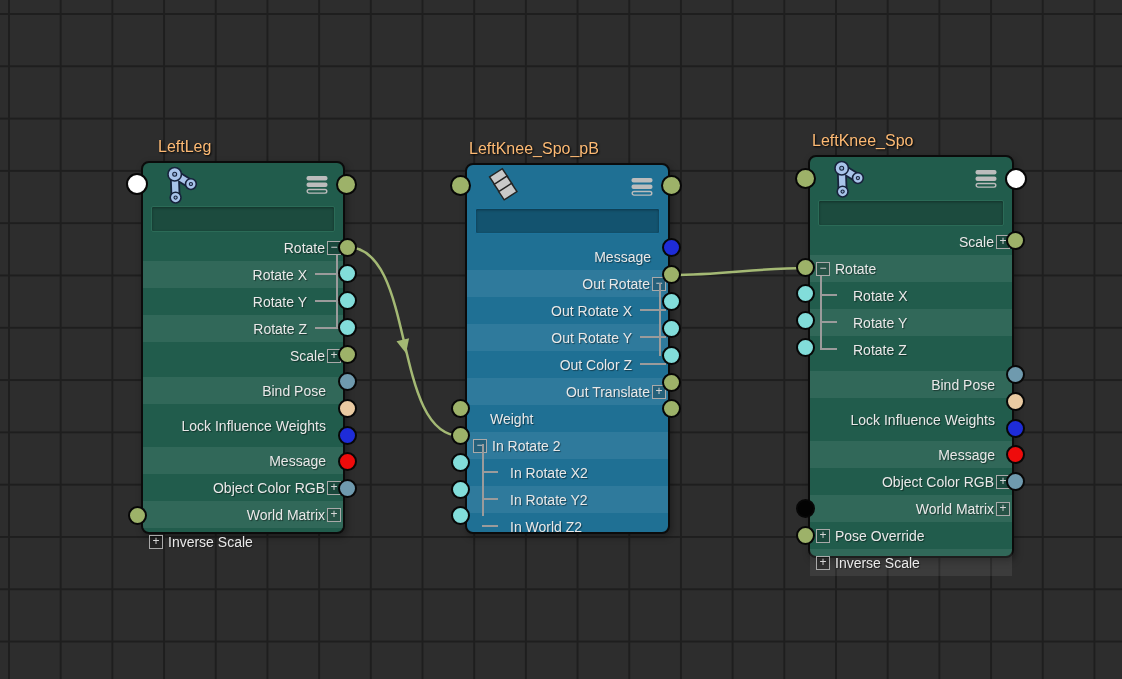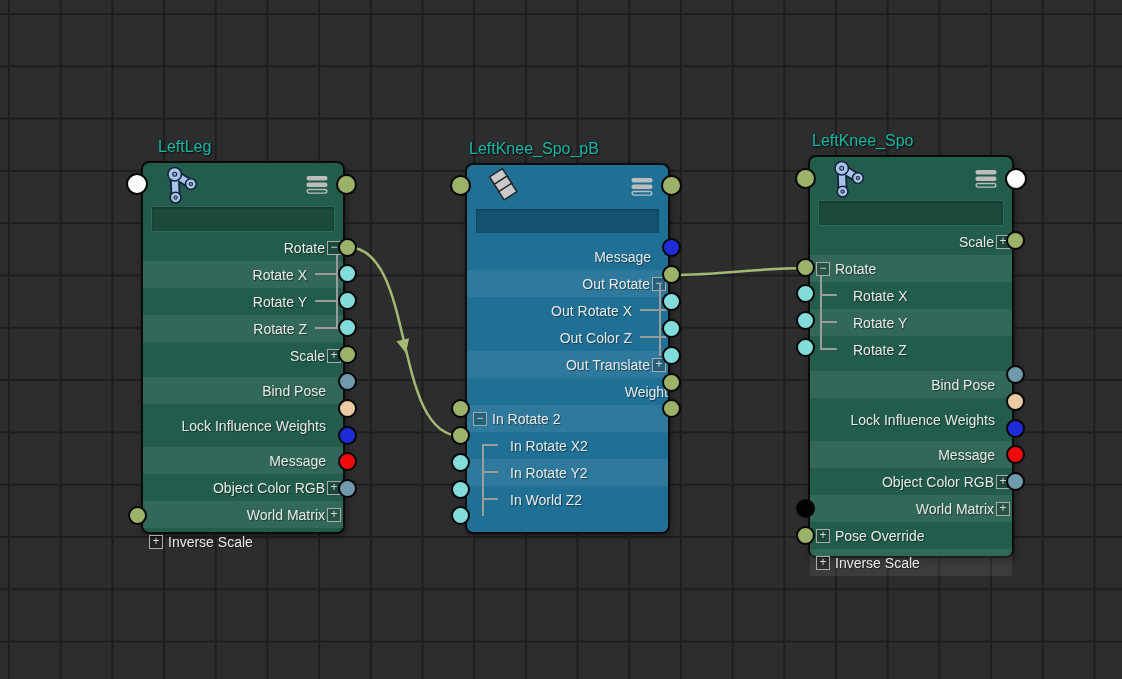--- a/index.html
+++ b/index.html
@@ -14,41 +14,41 @@
     background-position:8px 0,0 13px;
   }
   .wires{position:absolute;left:0;top:0;z-index:4;pointer-events:none;}
   .node{
     position:absolute;border:2px solid #0b0b0b;border-radius:8px;z-index:2;
     box-shadow:2px 3px 7px rgba(0,0,0,0.35);
   }
   .node.green{background:#215C4C;}
   .node.blue{background:#1F7094;}
   .ntitle{
-    position:absolute;color:#14b8a6;font-size:16px;z-index:3;
+    position:absolute;color:#fdba74;font-size:16px;z-index:3;
     text-shadow:1px 1px 2px #000;white-space:nowrap;
   }
   .hdr{height:44px;display:flex;align-items:center;justify-content:space-between;
     padding:0 15px 0 20px;}
   .nfield{
     position:absolute;left:8px;right:8px;top:43px;height:24px;border-radius:2px;
     box-shadow:inset 0 1px 3px rgba(0,0,0,0.35);
   }
   .green .nfield{background:#1C4B3E;border:1px solid #2B6B57;}
   .blue  .nfield{background:#13536F;border:1px solid #1D739B;}
   .rows{position:absolute;left:0;right:0;}
   .row{height:27px;display:flex;align-items:center;position:relative;
     color:#E9E9E9;font-size:14px;white-space:nowrap;
     text-shadow:1px 1px 1px rgba(0,0,0,0.45);}
   .row.lit{background:rgba(255,255,255,0.075);}
   .r-end{justify-content:flex-end;padding-right:17px;margin-top:8px;}
   .r-end-box{justify-content:flex-end;padding-right:2px;}
   .r-child{justify-content:flex-end;padding-right:36px;}
   .l-box{justify-content:flex-start;padding-left:6px;}
-  .l-plain{justify-content:flex-end;padding-left:23px;}
+  .l-plain{justify-content:flex-start;padding-left:23px;}
   .l-child{justify-content:flex-start;padding-left:43px;}
   .xbox{
     width:12px;height:12px;border:1px solid #A9A9A9;background:rgba(5,5,5,0.22);
     color:#D6D6D6;font-size:12px;line-height:11px;text-align:center;
     margin-left:2px;flex:0 0 auto;text-shadow:none;
   }
   .l-box .xbox{margin:0 5px 0 0;}
   .tick{position:absolute;height:2px;background:#9B9B9B;top:12px;}
   .tick.tr1{right:0;width:28px;}
   .tick.tr2{right:2px;width:26px;}
@@ -164,20 +164,24 @@
         <span>Message</span>
       </div>
     <div class="row r-end-box lit">
         <span>Out Rotate</span>
         <span class="xbox">−</span>
       </div>
     <div class="row r-child">
         <span class="tick tr2"></span>
         <span>Out Rotate X</span>
       </div>
+    <div class="row r-child lit">
+        <span class="tick tr2"></span>
+        <span>Out Rotate Y</span>
+      </div>
     <div class="row r-child">
         <span class="tick tr2"></span>
         <span>Out Color Z</span>
       </div>
     <div class="row r-end-box lit">
         <span>Out Translate</span>
         <span class="xbox">+</span>
       </div>
     <div class="row l-plain">
         <span>Weight</span>

